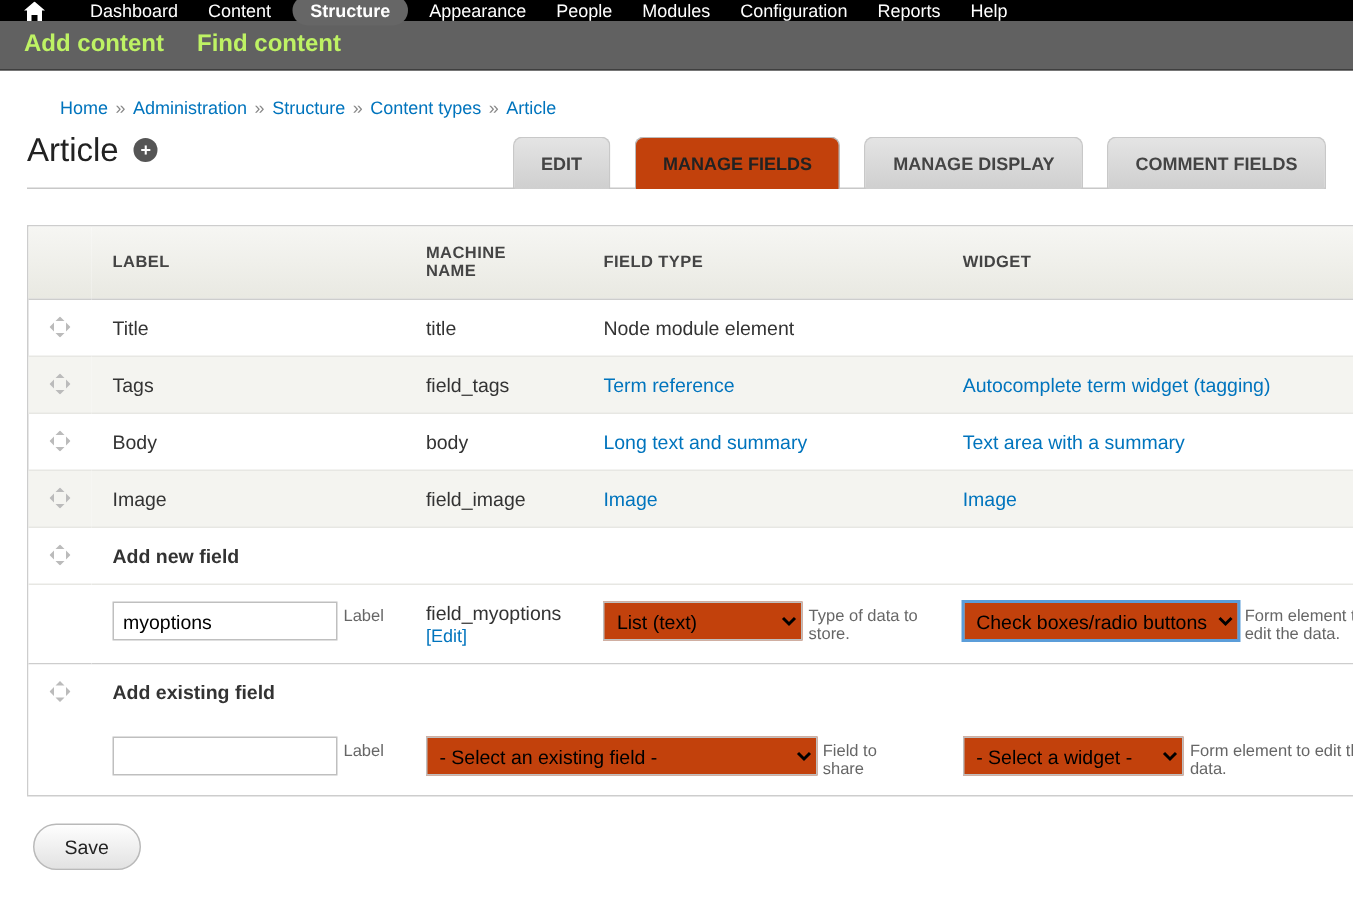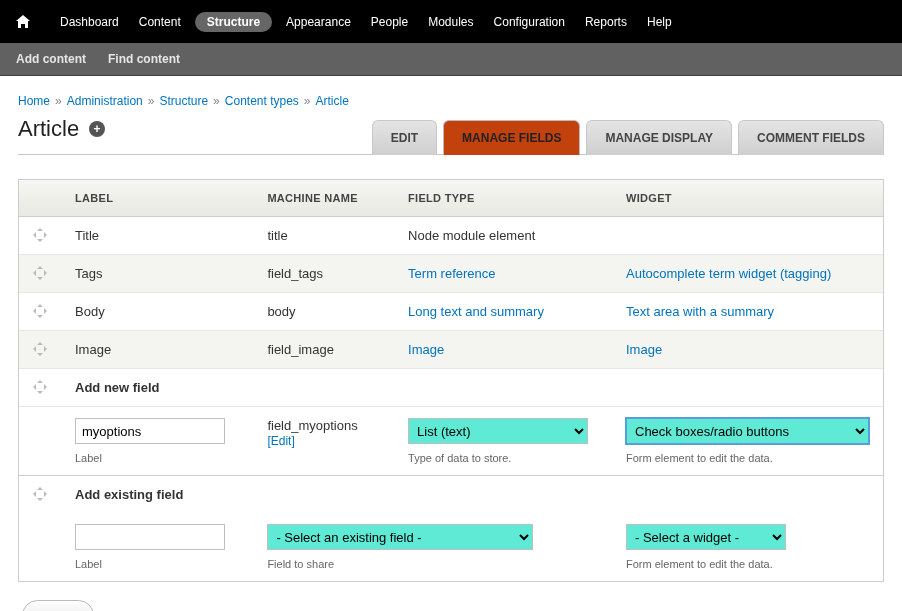--- a/index.html
+++ b/index.html
@@ -1,66 +1,66 @@
 <!DOCTYPE html>
 <html><head>
 <meta charset="utf-8">
 <style>
 * { box-sizing: border-box; margin: 0; padding: 0; }
 body { font-family: "Lucida Grande", "Lucida Sans Unicode", Verdana, sans-serif; font-size: 12px; color: #333; background: #fff; width: 902px; }
 a { color: #0074bd; text-decoration: none; cursor: pointer; }
 
 
-.topbar { background: #000; height: 43px; display: flex; align-items: center; padding: 0 6px; }
+.topbar { background: #000; height: 14px; display: flex; align-items: center; padding: 0 6px; }
 .topbar a, .topbar span { color: #fff; font-size: 12px; padding: 0 10px; display: inline-flex; align-items: center; height: 30px; }
 .topbar .active { background: #666; border-radius: 14px; height: 20px; padding: 0 12px; margin: 0 4px; font-weight: bold; }
 .home-icon svg { display: block; }
 
 
 .subbar { background: #616161; height: 33px; display: flex; align-items: center; padding: 0 16px; border-bottom: 1px solid #3f3f3f; }
-.subbar a { color: #e5e5e5; font-size: 12px; padding: 0 14px 0 0; font-weight: bold; }
+.subbar a { color: #bef264; font-size: 16px; padding: 0 14px 0 0; font-weight: bold; }
 .subbar a + a { margin-left: 8px; }
 
 
 .content { padding: 18px 18px 10px 18px; }
-.breadcrumb { font-size: 12px; color: #777; margin-bottom: 8px; }
+.breadcrumb { font-size: 12px; color: #777; margin-bottom: 8px; margin-left: 22px; }
 .breadcrumb a { color: #0074bd; }
 .breadcrumb .sep { margin: 0 5px; color: #888; }
 
 .title-row { display: flex; align-items: flex-start; justify-content: space-between; }
 .page-title { font-size: 22px; font-weight: normal; display: flex; align-items: center; gap: 10px; color: #222; }
 .circle-plus { width: 16px; height: 16px; background: #555; border-radius: 50%; color: #fff; font-size: 12px; font-weight: bold; display: inline-flex; align-items: center; justify-content: center; line-height: 1; }
 
 
-.tabs { display: flex; gap: 6px; margin-top: 4px; }
+.tabs { display: flex; gap: 16px; margin-top: 4px; }
 .tab { background: #d3d3d3; color: #444; font-weight: bold; font-size: 12px; padding: 10px 18px; border-radius: 6px 6px 0 0; border: 1px solid #c8c8c8; border-bottom: none; cursor: pointer; white-space: nowrap; }
 .tab.inactive { background: linear-gradient(#e4e4e4,#cfcfcf); }
 .tab.active { background: #c2410c; color: #222; border-color: #bbb; }
 .tab-strip-line { border-bottom: 1px solid #c8c8c8; margin-top: -1px; }
 
 
 .field-table { width: 100%; border: 1px solid #cdcdcd; border-collapse: separate; border-spacing: 0; margin-top: 24px; }
 .field-table thead th { background: linear-gradient(#f6f6f3,#e9e9e2); text-align: left; font-weight: bold; font-size: 11px; color: #444; padding: 12px 14px; border-bottom: 1px solid #cdcdcd; letter-spacing: 0.3px; }
 .field-table td { padding: 11px 14px; font-size: 13px; vertical-align: top; border-bottom: 1px solid #e7e7e3; }
 .field-table tbody tr:nth-child(even) td { background: #f4f4f0; }
 .field-table tbody tr.formrow td, .field-table tbody tr.formrow2 td { background: #fff; }
 .field-table tbody tr.formrow + tr.formrow td { border-bottom: 1px solid #cdcdcd; }
 .field-table tbody tr.formrow2 td { border-bottom: none; }
 .col-handle { width: 28px; text-align: center; }
 .drag-handle svg { display: block; }
 .section-label { font-weight: bold; font-size: 13px; }
 .helper { color: #666; font-size: 11px; margin-top: 4px; }
 .text-input { border: 1px solid #bfbfbf; padding: 4px 6px; font-size: 13px; width: 150px; height: 26px; }
-select { border: 1px solid #bfbfbf; padding: 3px 4px; font-size: 13px; height: 26px; background: #5eead4; }
+select { border: 1px solid #bfbfbf; padding: 3px 4px; font-size: 13px; height: 26px; background: #c2410c; }
 .select-focused { outline: 2px solid #5b9dd9; outline-offset: -1px; }
 .save-btn { margin: 18px 0 0 4px; background: linear-gradient(#fefefe,#e2e2e2); border: 1px solid #b9b9b9; border-radius: 16px; padding: 7px 20px; font-size: 13px; color: #222; cursor: pointer; }
 .machine-name { font-size: 13px; color: #333; }
 .machine-name .editlink { color: #0074bd; font-size: 12px; }
 
-.formcell-stack { display: flex; flex-direction: column; gap: 4px; }
+.formcell-stack { display: flex; flex-direction: row; gap: 4px; }
 </style>
 </head>
 <body>
 
 <div class="topbar">
   <a href="#" class="home-icon">
     <svg width="14" height="13" viewBox="0 0 14 13">
         <path d="M7 0 L14 6 L12 6 L12 13 L9 13 L9 9 L5 9 L5 13 L2 13 L2 6 L0 6 Z" fill="#fff"></path>
       </svg>
   </a>

